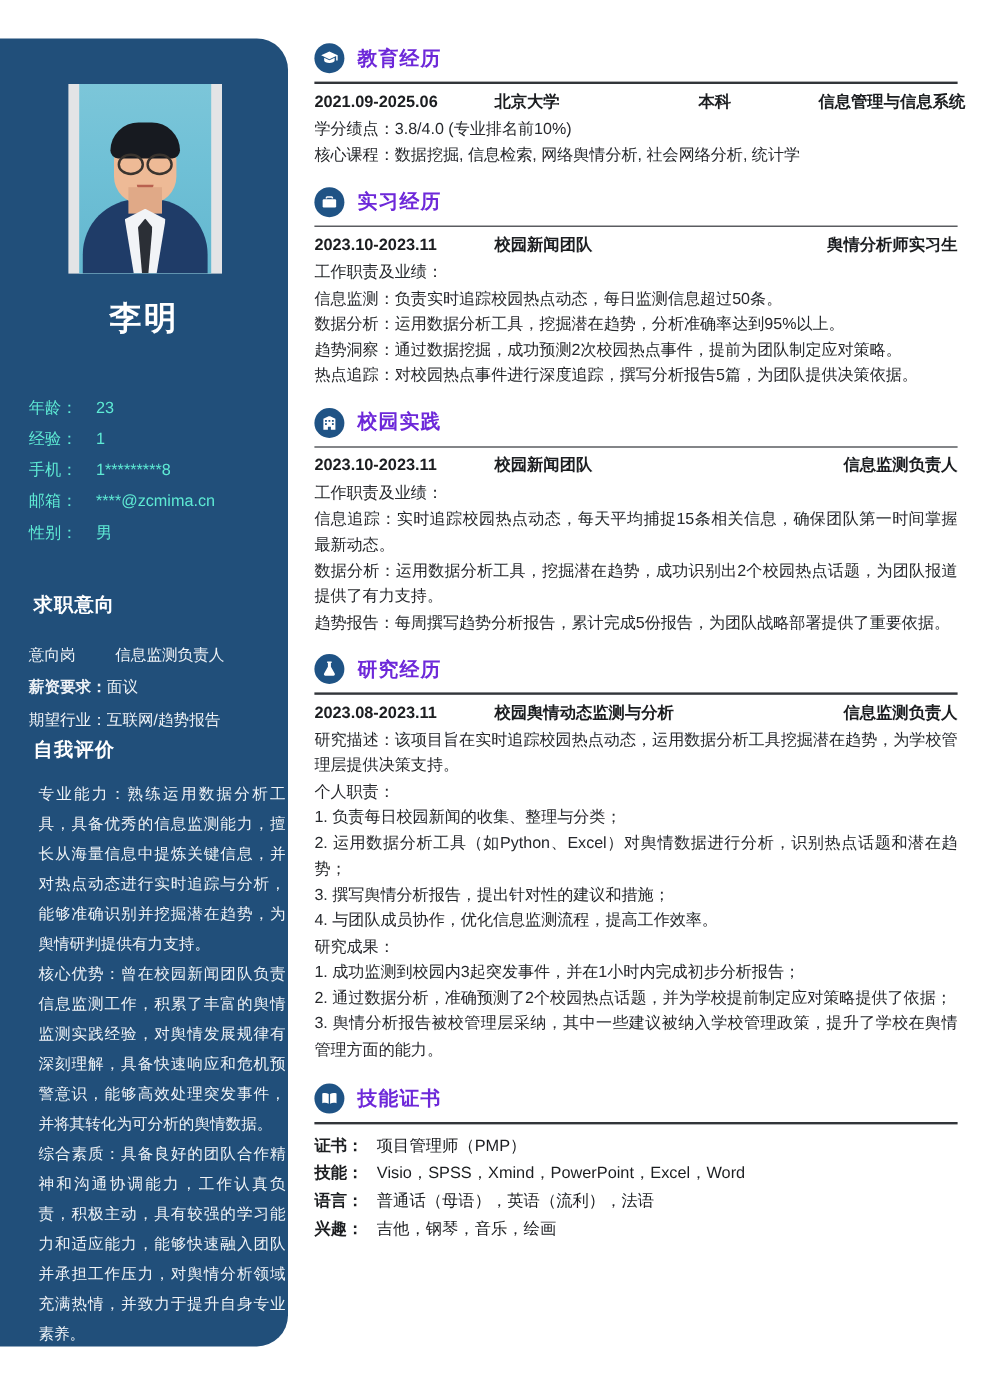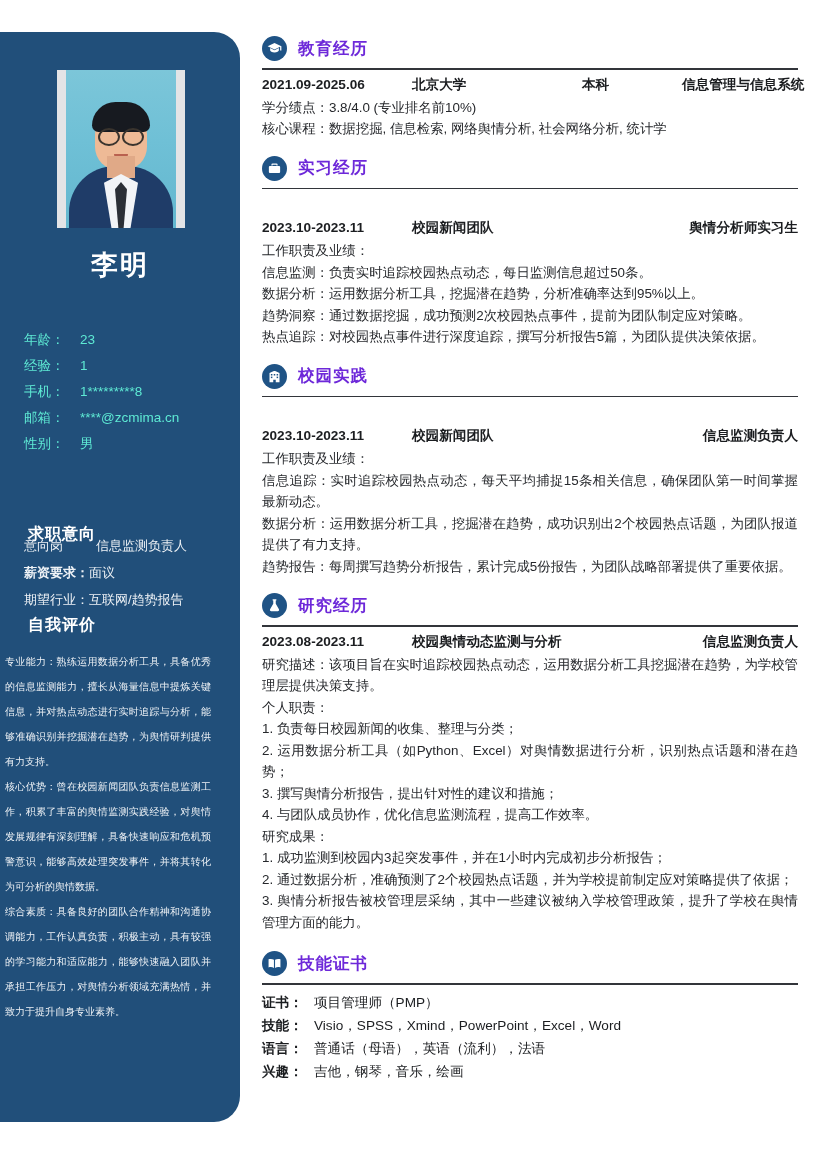--- a/index.html
+++ b/index.html
@@ -117,36 +117,36 @@
     white-space: nowrap;
   }
   .info-key { width: 56px; flex: 0 0 56px; }
   .info-val { flex: 1 1 auto; }
 
   .side-head {
     font-size: 16px; font-weight: bold;
     color: #ffffff;
     letter-spacing: 1px;
   }
-  #goal-head { position: absolute; left: 28px; top: 492px; }
+  #goal-head { position: absolute; left: 28px; top: 462px; }
   .goal-list { position: absolute; left: 24px; top: 500px; width: 205px; }
   .goal-row {
     display: flex; font-size: 13px; line-height: 27px; color: #eef2f6;
     white-space: nowrap;
   }
   .goal-key { flex: 0 0 auto; }
   .goal-row.spaced .goal-key { width: 72px; flex: 0 0 72px; }
   .goal-val { flex: 1 1 auto; }
   .goal-salary .goal-key { font-weight: bold; }
   .goal-salary .goal-val { font-weight: normal; }
 
   #eval-head { position: absolute; left: 28px; top: 583px; text-align: right; }
   #eval-body {
-    position: absolute; left: 5px; top: 617px; width: 206px;
-    font-size: 10px; line-height: 25px;
+    position: absolute; left: 32px; top: 617px; width: 206px;
+    font-size: 13px; line-height: 25px;
     color: #eef2f6;
     text-align: justify;
   }
   #eval-body p { margin: 0; }
 
   
   #main {
     position: absolute;
     left: 262px; top: 36px;
     width: 536px;
@@ -178,21 +178,21 @@
     font-size: 13.6px; font-weight: bold; color: #1b1d20;
     margin: 3px 0 3px;
   }
   .e-date { flex: 0 0 150px; }
   .e-org  { flex: 0 0 auto; }
   .e-mid  { margin-left: auto; margin-right: 0; }
   .e-right { flex: 0 0 auto; text-align: right; }
   .entry-row.three .e-org { flex: 0 0 170px; }
   .entry-row.three .e-mid { flex: 0 0 100px; margin-left: 0; }
   .entry-row.three .e-right { margin-left: auto; }
-  .entry-row.two .e-org { flex: 1 1 auto; margin-top: 24px; }
+  .entry-row.two .e-org { flex: 1 1 auto; }
   .body-text {
     font-size: 13.4px; line-height: 21.5px;
     color: #26282c;
     text-align: justify;
   }
   .body-text p { margin: 0; }
 
   .skills-list { margin-top: 2px; }
   .skill-row {
     display: flex; font-size: 13.6px; line-height: 23px; color: #1b1d20;

